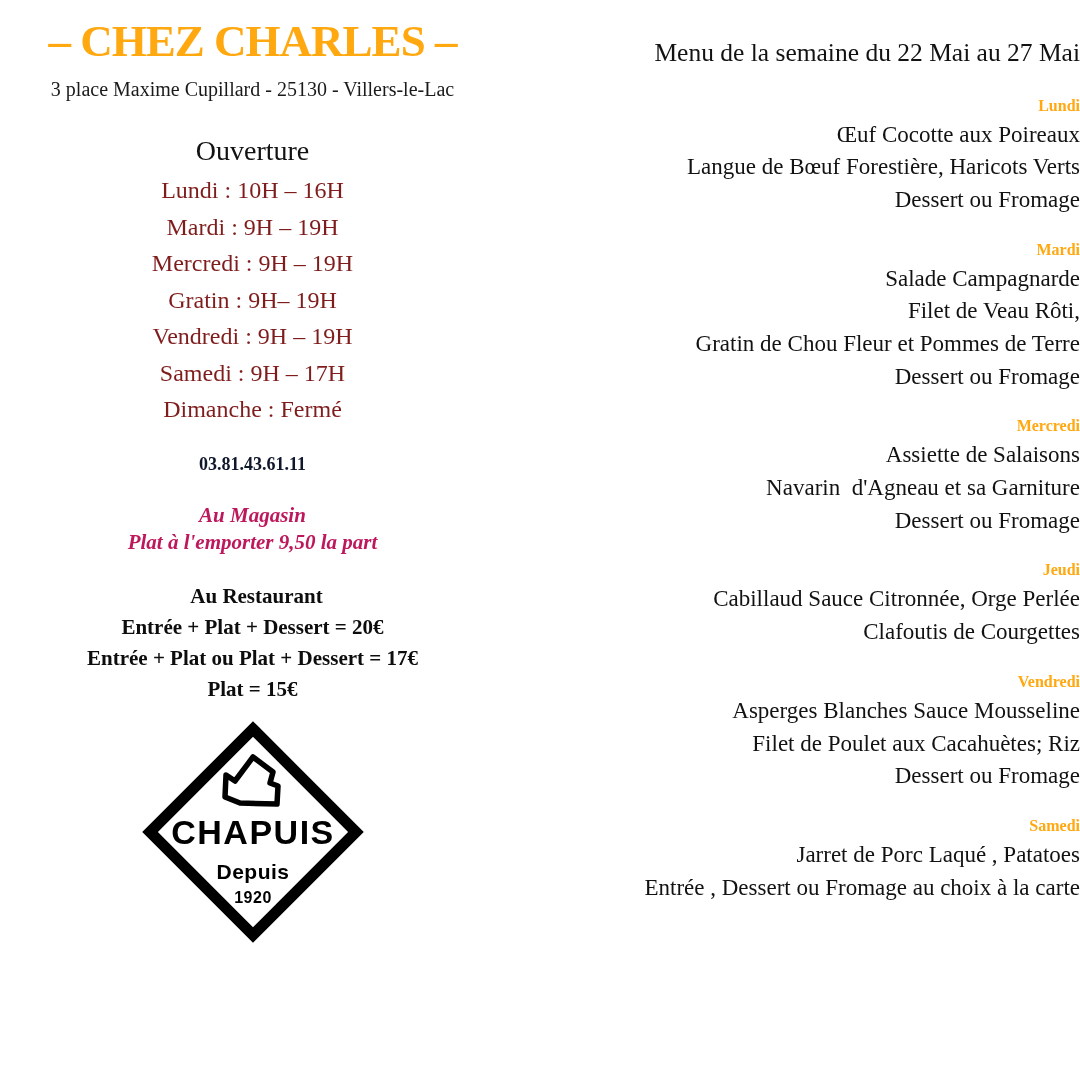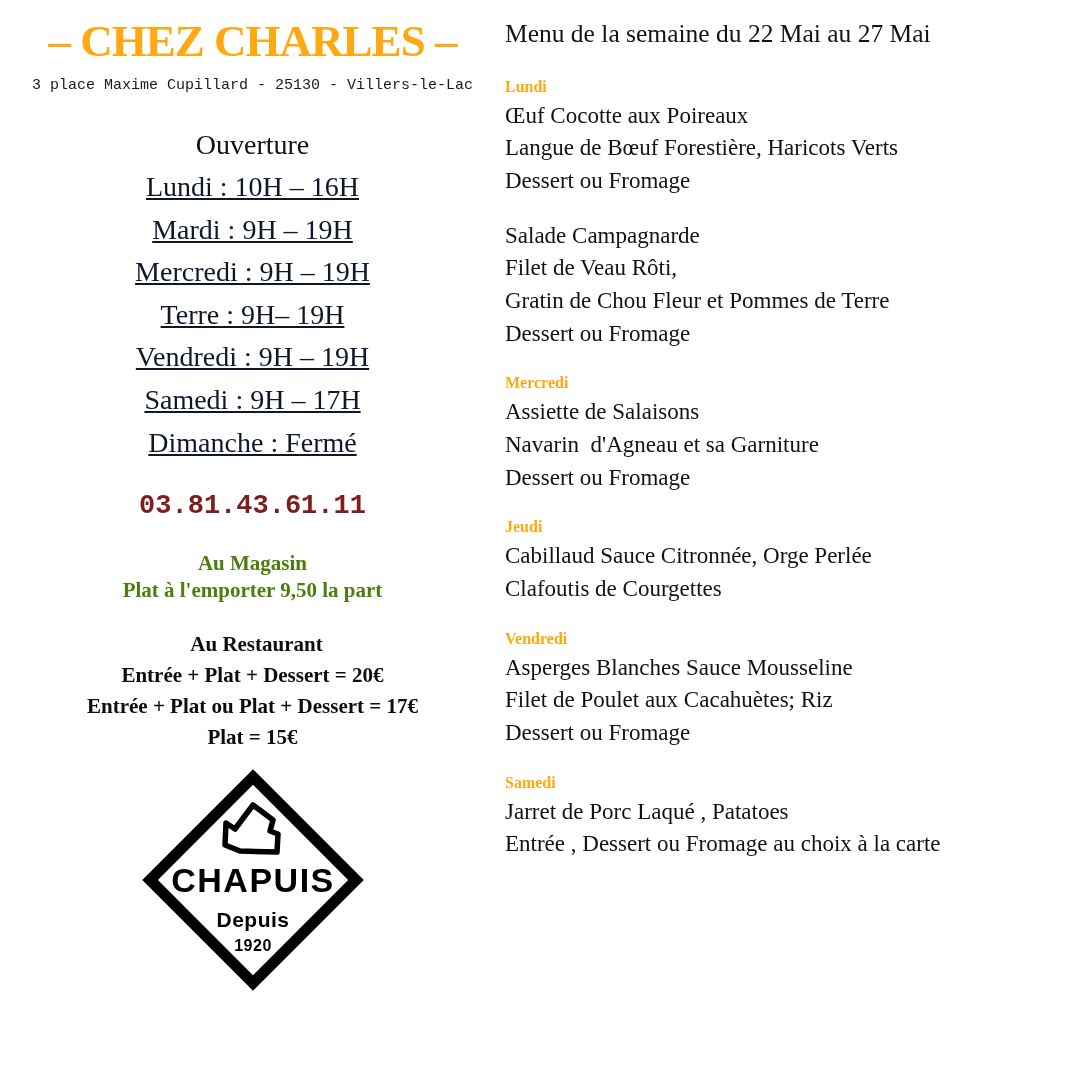--- a/index.html
+++ b/index.html
@@ -42,62 +42,60 @@
   .brand-subtitle {
     font-size: 26.5px;
     font-weight: bold;
     color: #7B1012;
     letter-spacing: -0.3px;
     line-height: 1.12;
     margin: 9px 0 0 0;
     white-space: nowrap;
   }
   .brand-address {
-    font-size: 15px;
+    font-size: 20px;
     color: #1a1a1a;
     margin: 11px 0 16px 0;
     line-height: 1.2;
-    font-family: Liberation Mono, monospace;
   }
 
   .hours-block {
     margin-top: 29px;
   }
   .hours-heading {
     font-size: 28px;
     line-height: 1.52;
     color: #121212;
   }
   .hours-row {
-    font-size: 28px;
+    font-size: 24px;
     line-height: 1.52;
-    color: #0f172a;
-    text-decoration: underline;
+    color: #7f1d1d;
   }
 
   .reserve-block {
     margin-top: 25px;
   }
   .reserve-title {
     font-size: 29px;
     font-weight: bold;
     color: #0d0d0d;
     line-height: 1.28;
   }
   .reserve-phone {
-    font-size: 27px;
-    font-weight: bold;
-    color: #7f1d1d;
+    font-size: 18px;
+    font-weight: bold;
+    color: #0f172a;
     line-height: 1.28;
-    font-family: Liberation Mono, monospace;
   }
 
   .shop-block {
     margin-top: 26px;
-    color: #4d7c0f;
+    color: #be185d;
+    font-style: italic;
   }
   .shop-title {
     font-size: 21px;
     font-weight: bold;
     line-height: 1.32;
   }
   .shop-line {
     font-size: 21px;
     font-weight: bold;
     line-height: 1.32;
@@ -124,22 +122,22 @@
     margin-top: 14px;
     display: flex;
     justify-content: center;
   }
   .logo-svg { display: block; }
 
   
   .right-col {
     width: 575px;
     flex: 0 0 575px;
-    padding-top: 19px;
-    text-align: left;
+    padding-top: 38px;
+    text-align: right;
   }
   .menu-week-title {
     font-size: 25.5px;
     color: #121212;
     line-height: 1.2;
     white-space: nowrap;
   }
   .day-group {
     margin-top: 22px;
   }
@@ -166,21 +164,21 @@
   <div class="left-col">
 
     <div class="brand-title">– CHEZ CHARLES –</div>
     <div class="brand-address">3 place Maxime Cupillard - 25130 - Villers-le-Lac</div>
 
     <div class="hours-block">
       <div class="hours-heading">Ouverture</div>
       <div class="hours-row">Lundi : 10H – 16H</div>
       <div class="hours-row">Mardi : 9H – 19H</div>
       <div class="hours-row">Mercredi : 9H – 19H</div>
-      <div class="hours-row">Terre : 9H– 19H</div>
+      <div class="hours-row">Gratin : 9H– 19H</div>
       <div class="hours-row">Vendredi : 9H – 19H</div>
       <div class="hours-row">Samedi : 9H – 17H</div>
       <div class="hours-row">Dimanche : Fermé</div>
     </div>
 
     <div class="reserve-block">
       <div class="reserve-phone">03.81.43.61.11</div>
     </div>
 
     <div class="shop-block">
@@ -214,20 +212,21 @@
     <div class="menu-week-title">Menu de la semaine du 22 Mai au 27 Mai</div>
 
     <div class="day-group first">
       <div class="day-name">Lundi</div>
       <div class="day-dish">Œuf Cocotte aux Poireaux</div>
       <div class="day-dish">Langue de Bœuf Forestière, Haricots Verts</div>
       <div class="day-dish">Dessert ou Fromage</div>
     </div>
 
     <div class="day-group">
+      <div class="day-name">Mardi</div>
       <div class="day-dish">Salade Campagnarde</div>
       <div class="day-dish">Filet de Veau Rôti,</div>
       <div class="day-dish">Gratin de Chou Fleur et Pommes de Terre</div>
       <div class="day-dish">Dessert ou Fromage</div>
     </div>
 
     <div class="day-group">
       <div class="day-name">Mercredi</div>
       <div class="day-dish">Assiette de Salaisons</div>
       <div class="day-dish">Navarin  d'Agneau et sa Garniture</div>

